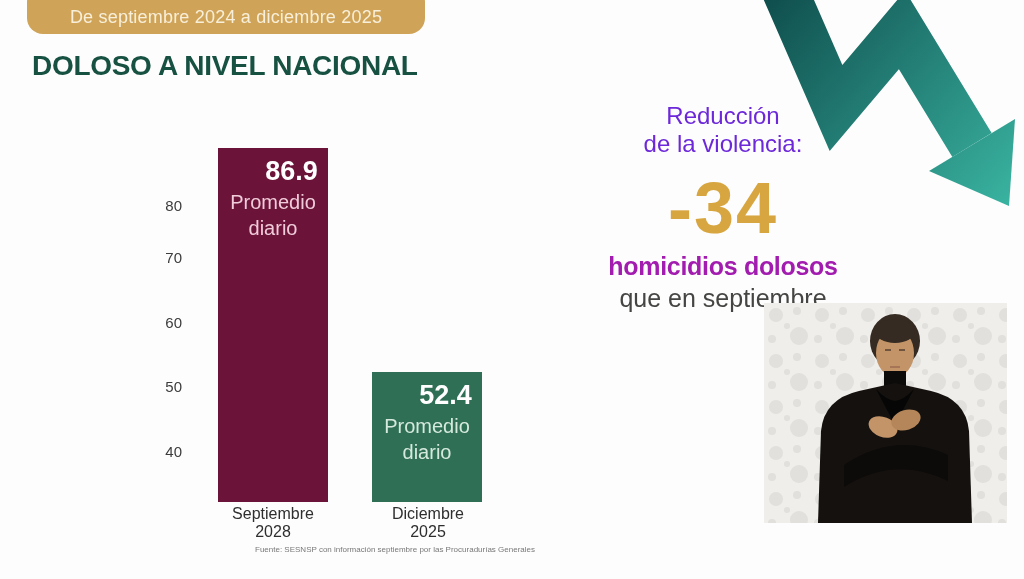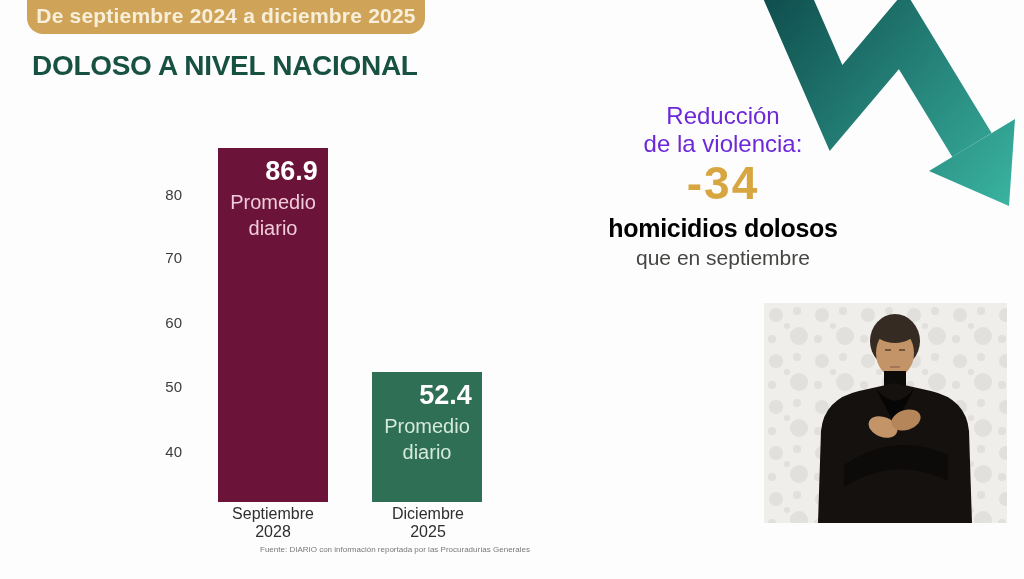--- a/index.html
+++ b/index.html
@@ -6,21 +6,21 @@
   .slide {
     position:relative; width:1024px; height:579px; overflow:hidden;
     background:#fdfdfd; font-family:"Liberation Sans", sans-serif;
   }
   
   .banner {
     position:absolute; left:27px; top:-14px; width:398px; height:48px;
     border-radius:16px; display:flex; align-items:flex-end; justify-content:center;
     box-sizing:border-box; padding-bottom:6px;
   }
-  .banner span { font-size:21px; font-weight:700; letter-spacing:0.2px; }
+  .banner span { font-size:18px; font-weight:400; letter-spacing:0.2px; }
   
   .title {
     position:absolute; left:32px; top:50px;
     font-size:28px; font-weight:800; line-height:1.14; letter-spacing:-0.3px;
   }
   
   .yaxis { position:absolute; left:142px; top:0; width:40px; height:579px; }
   .ytick {
     position:absolute; right:0; width:100%; text-align:right;
     font-size:15px; color:#3c3c3c; line-height:20px;
@@ -32,23 +32,23 @@
   .bar-sub { text-align:center; font-size:20px; line-height:1.3; margin-top:2px; }
   .xlabel {
     position:absolute; top:505px; width:140px; text-align:center;
     font-size:16px; color:#2e2e2e; line-height:1.15;
   }
   .xlabel-0 { left:203px; }
   .xlabel-1 { left:358px; }
   
   .reduction { position:absolute; left:582px; top:102px; width:282px; text-align:center; }
   .red-heading { font-size:24px; line-height:1.17; font-weight:500; }
-  .red-delta { font-size:46px; font-weight:800; line-height:1; margin-top:2px; letter-spacing:2px; }
+  .red-delta { font-size:72px; font-weight:800; line-height:1; margin-top:14px; letter-spacing:2px; }
   .red-unit { font-size:25px; font-weight:800; margin-top:8px; letter-spacing:-0.3px; }
-  .red-comp { font-size:21px; color:#454543; margin-top:3px; }
+  .red-comp { font-size:25px; color:#454543; margin-top:3px; }
   
   .trend-arrow { position:absolute; left:700px; top:-40px; width:324px; height:260px; }
   .interpreter { position:absolute; left:764px; top:303px; width:243px; height:220px; }
   .interpreter svg { display:block; }
   
   .source {
     position:absolute; left:225px; top:544px; width:340px; text-align:center;
     font-size:8px; color:#787878; line-height:1.4;
   }
 </style>
@@ -64,21 +64,21 @@
   <div class="title" style="color: rgb(23, 81, 65);">
     <div>DOLOSO A NIVEL NACIONAL</div>
   </div>
 
   <div>
     <div class="yaxis" id="yaxis">
         <div class="ytick" style="top: 442.2px;">40</div>
         <div class="ytick" style="top: 377.4px;">50</div>
         <div class="ytick" style="top: 312.6px;">60</div>
         <div class="ytick" style="top: 247.8px;">70</div>
-        <div class="ytick" style="top: 185px; text-align: right;">80</div>
+        <div class="ytick" style="top: 196px; text-align: right;">80</div>
       </div>
 
     <div class="bar bar-0" style="top: 148.288px; height: 353.712px; background: rgb(107, 19, 57);">
       <div class="bar-value">86.9</div>
       <div class="bar-sub" style="color: rgb(240, 203, 217);">
         <div>Promedio</div>
         <div>diario</div>
       </div>
     </div>
 
@@ -99,21 +99,21 @@
       <div>2025</div>
     </div>
   </div>
 
   <div class="reduction">
     <div class="red-heading" id="red-heading" style="color: #6d28d9;">
       <div>Reducción</div>
       <div>de la violencia:</div>
     </div>
     <div class="red-delta" id="red-delta" style="color: rgb(216, 166, 64);">-34</div>
-    <div class="red-unit" id="red-unit" style="color: #000000;">homicidios dolosos</div>
+    <div class="red-unit" id="red-unit" style="color: #a21caf;">homicidios dolosos</div>
     <div class="red-comp">que en septiembre</div>
   </div>
 
   <svg class="trend-arrow" viewBox="700 -40 324 260" aria-hidden="true">
     <defs>
       <linearGradient id="tealGrad" gradientUnits="userSpaceOnUse" x1="760" y1="-20" x2="1010" y2="200">
         <stop offset="0" stop-color="#0d4949"></stop>
         <stop offset="1" stop-color="#39b2a0"></stop>
       </linearGradient>
     </defs>
@@ -147,16 +147,16 @@
         <path d="M54 220 L57 128 Q60 96 95 88 L131 80 L167 88 Q202 96 205 128 L208 220 Z" fill="#14110f"></path>
         <path d="M112 86 L131 122 L150 86 Q140 97 131 98 Q122 97 112 86 Z" fill="#060606"></path>
         <path d="M80 162 Q131 128 184 152 L184 178 Q131 152 80 184 Z" fill="#0d0b0a"></path>
         <ellipse cx="119" cy="124" rx="15" ry="10" transform="rotate(22 119 124)" fill="#c29468"></ellipse>
         <ellipse cx="142" cy="117" rx="15" ry="10" transform="rotate(-18 142 117)" fill="#b48659"></ellipse>
       </g>
     </svg>
   </div>
 
   <div class="source">
-    <div>Fuente: DIARIO con información reportada por las Procuradurías Generales</div>
+    <div>Fuente: SESNSP con información septiembre por las Procuradurías Generales</div>
   </div>
 
 </div>
 
 </body></html>

